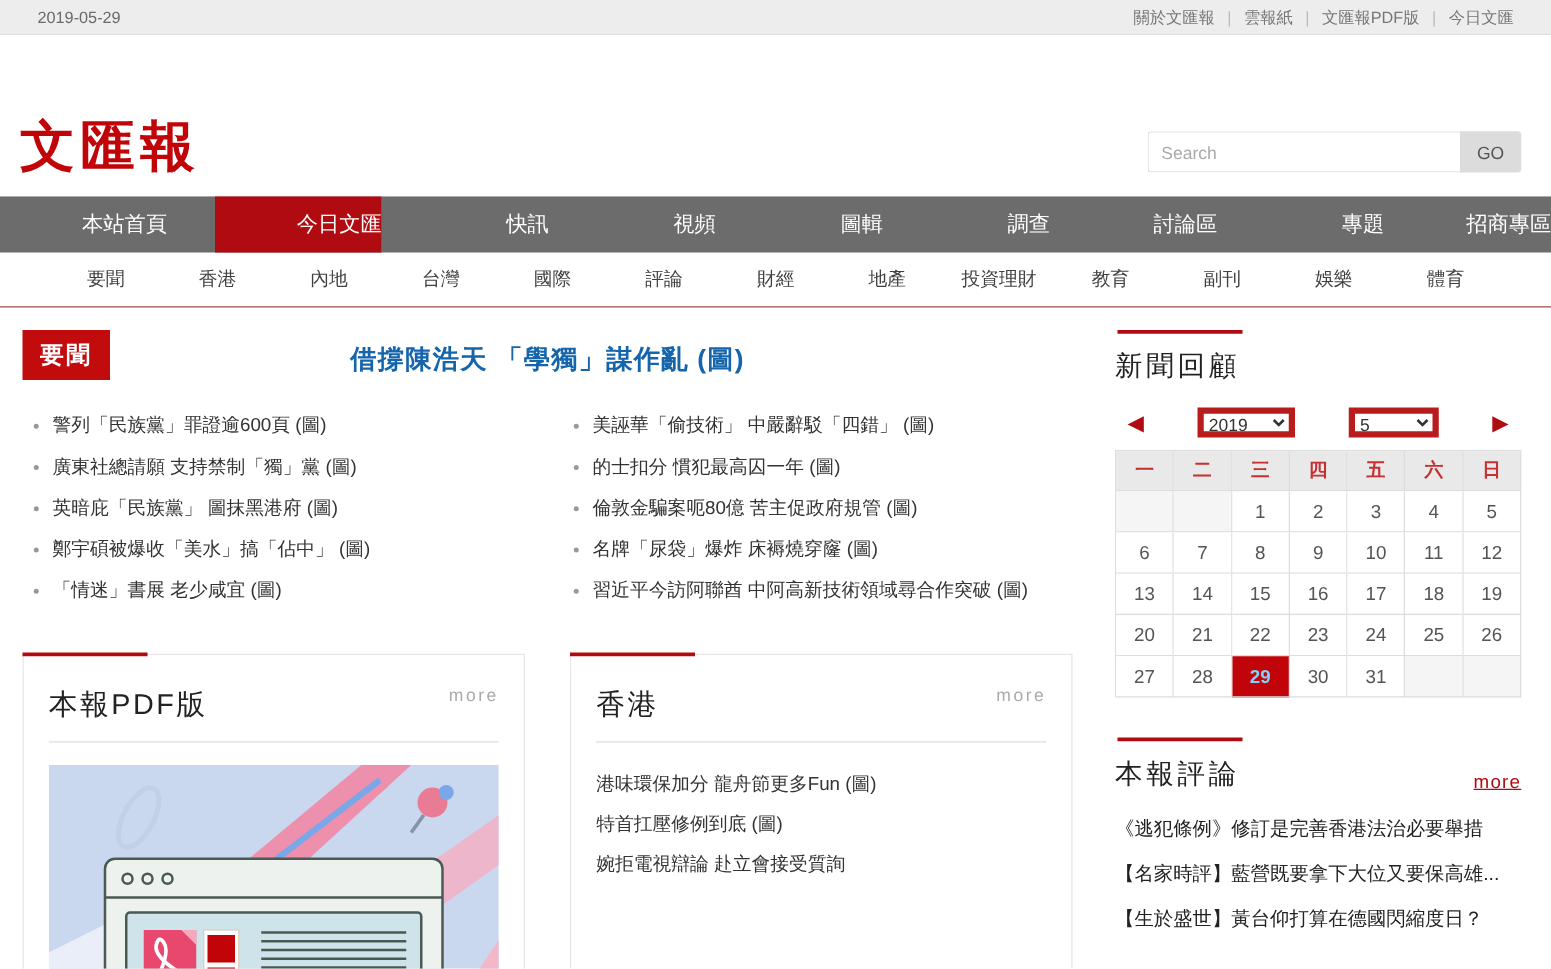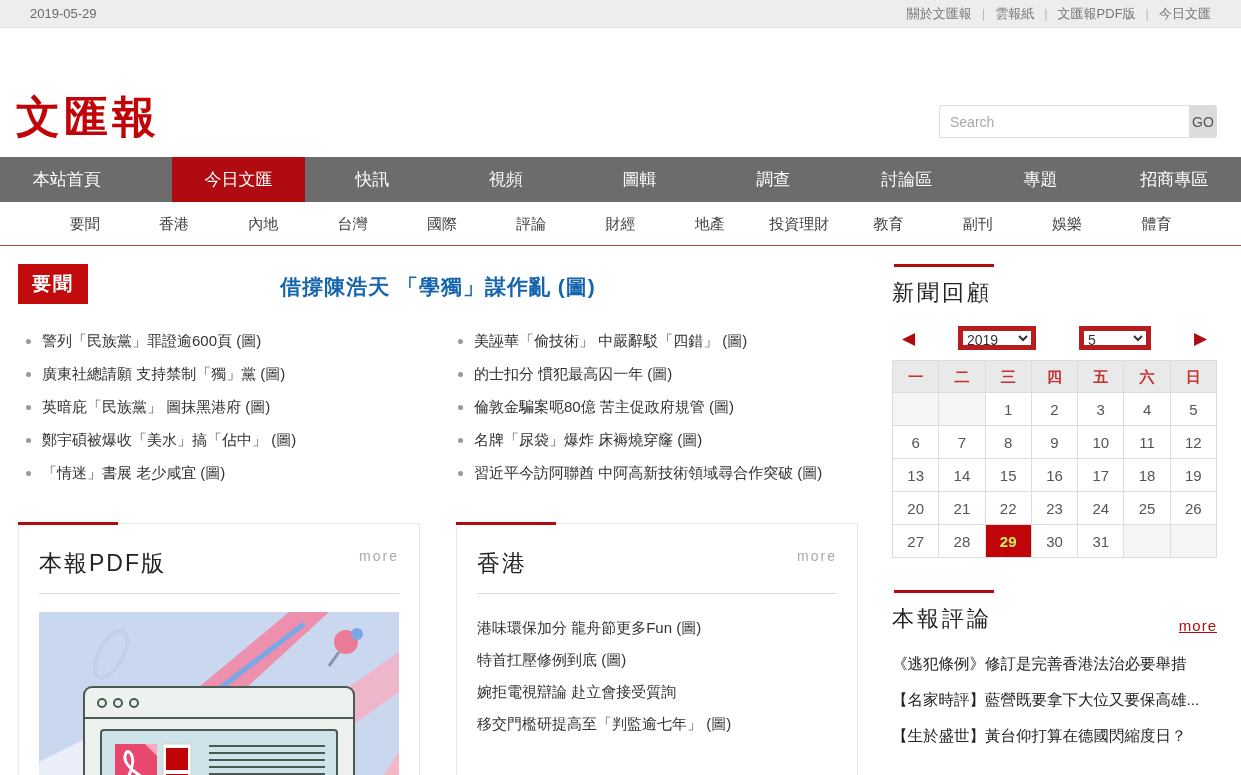--- a/index.html
+++ b/index.html
@@ -17,27 +17,27 @@
 
   
   .header { height:129px; position:relative; background:#fff; }
   .logo { position:absolute; left:16px; top:60px; font-family:"DejaVu Serif","Liberation Serif",serif;
           font-weight:bold; font-size:44px; color:#c00408; letter-spacing:4px; cursor:pointer; }
   .searchbox { position:absolute; right:24px; top:77px; display:flex; height:33px; }
   .searchbox input { width:250px; height:33px; border:1px solid #e0e0e0; border-right:none;
           border-radius:3px 0 0 3px; padding:0 10px; font-size:14px; color:#333; outline:none;
           font-family:"Liberation Sans",sans-serif; }
   .searchbox input::placeholder { color:#aaa; }
-  .go-btn { width:28px; background:#dcdcdc; color:#555; font-size:14px; border:none;
+  .go-btn { width:49px; background:#dcdcdc; color:#555; font-size:14px; border:none;
           border-radius:0 3px 3px 0; display:flex; align-items:center; justify-content:center;
           cursor:pointer; font-family:"Liberation Sans",sans-serif; }
 
   
   .mainnav { height:45px; background:#6c6c6c; display:flex; }
-  .mainnav-item { flex:1; color:#fff; font-size:17px; text-align:center; line-height:45px;
+  .mainnav-item { flex:1; color:#fff; font-size:17px; text-align:right; line-height:45px;
           cursor:pointer; white-space:nowrap; }
   .mainnav-item.active { background:#b00b10;margin-left:38px; }
 
   
   .subnav { height:44px; display:flex; padding:0 40px; border-bottom:1px solid #9f4a46; }
   .subnav-item { flex:1; text-align:center; line-height:44px; font-size:15px; color:#404040; cursor:pointer; }
 
   
   .content { display:flex; padding:14px 24px 0 18px; gap:34px; }
   .col-main { width:840px; flex:none; }
@@ -85,21 +85,21 @@
 
   .cal-grid { display:grid; grid-template-columns:repeat(7,1fr);
           border-left:1px solid #ddd; border-top:1px solid #ddd; }
   .cal-grid.days { border-top:none; }
   .cal-grid > div { border-right:1px solid #ddd; border-bottom:1px solid #ddd;
           text-align:center; font-size:15px; }
   .cal-grid.wk > div { height:32px; line-height:32px; background:#e9e9e9; color:#c53030;
           font-weight:bold; cursor:default; }
   .cal-grid.days > div { height:33px; line-height:33px; color:#555; background:#fff; cursor:pointer; }
   .cal-grid.days > div.empty { background:#f5f5f5; cursor:default; }
-  .cal-grid.days > div.selected { background:#c00409; color:#bef264; font-weight:bold; }
+  .cal-grid.days > div.selected { background:#c00409; color:#7dd3fc; font-weight:bold; }
 
   .comment-block { margin-top:32px; }
   .comment-list { margin-top:12px; }
   .comment-list div { font-size:15.5px; line-height:36px; color:#222; cursor:pointer;
           white-space:nowrap; overflow:hidden; }
 </style>
 </head>
 <body>
 
 <div id="page">
@@ -227,21 +227,20 @@
         <div class="panel">
           <div class="panel-head">
             <span class="panel-title">香港</span>
             <span class="panel-more">more</span>
           </div>
           <div class="panel-rule"></div>
           <div class="panel-body hk-list">
               <div>港味環保加分 龍舟節更多Fun (圖)</div>
               <div>特首扛壓修例到底 (圖)</div>
               <div>婉拒電視辯論 赴立會接受質詢</div>
-              <div>移交門檻研提高至「判監逾七年」 (圖)</div>
             </div>
         </div>
 
       </div>
     </div>
 
     <div class="col-side">
 
       <div class="side-block">
         <div class="side-head">

